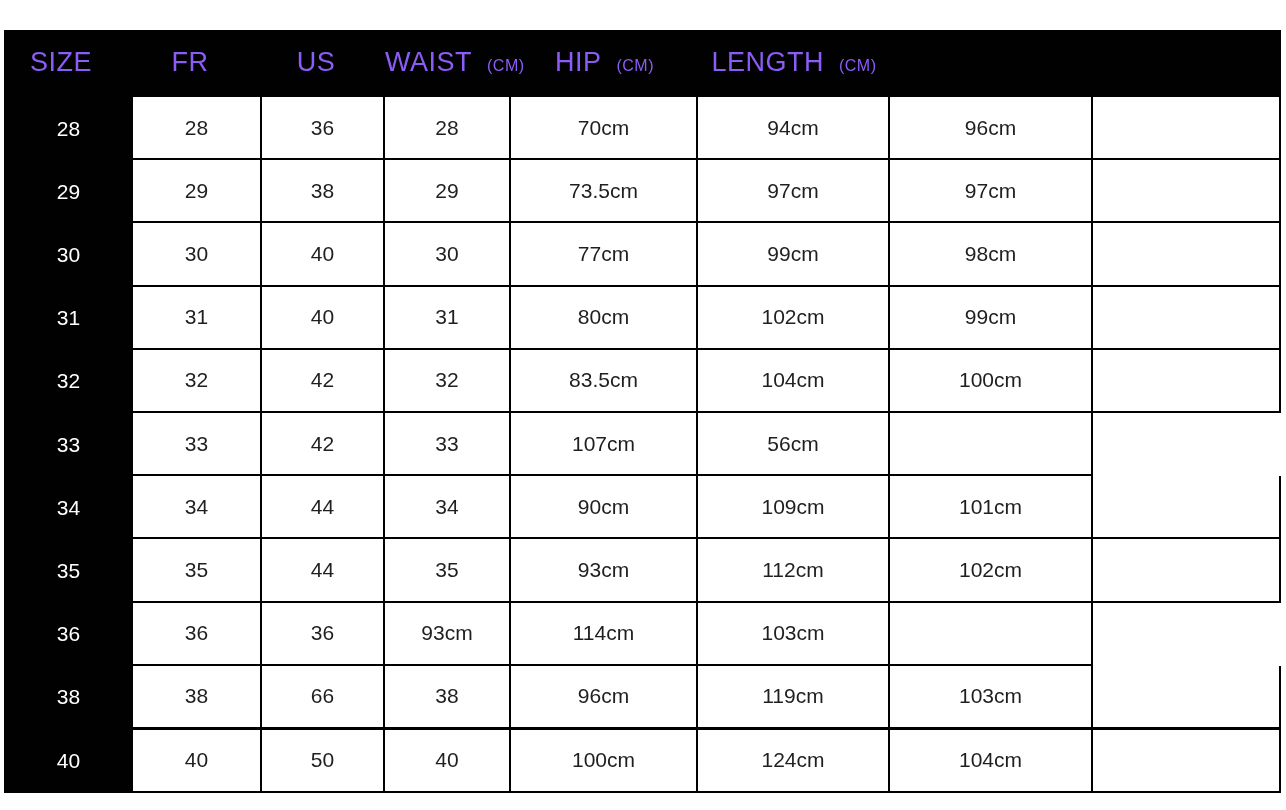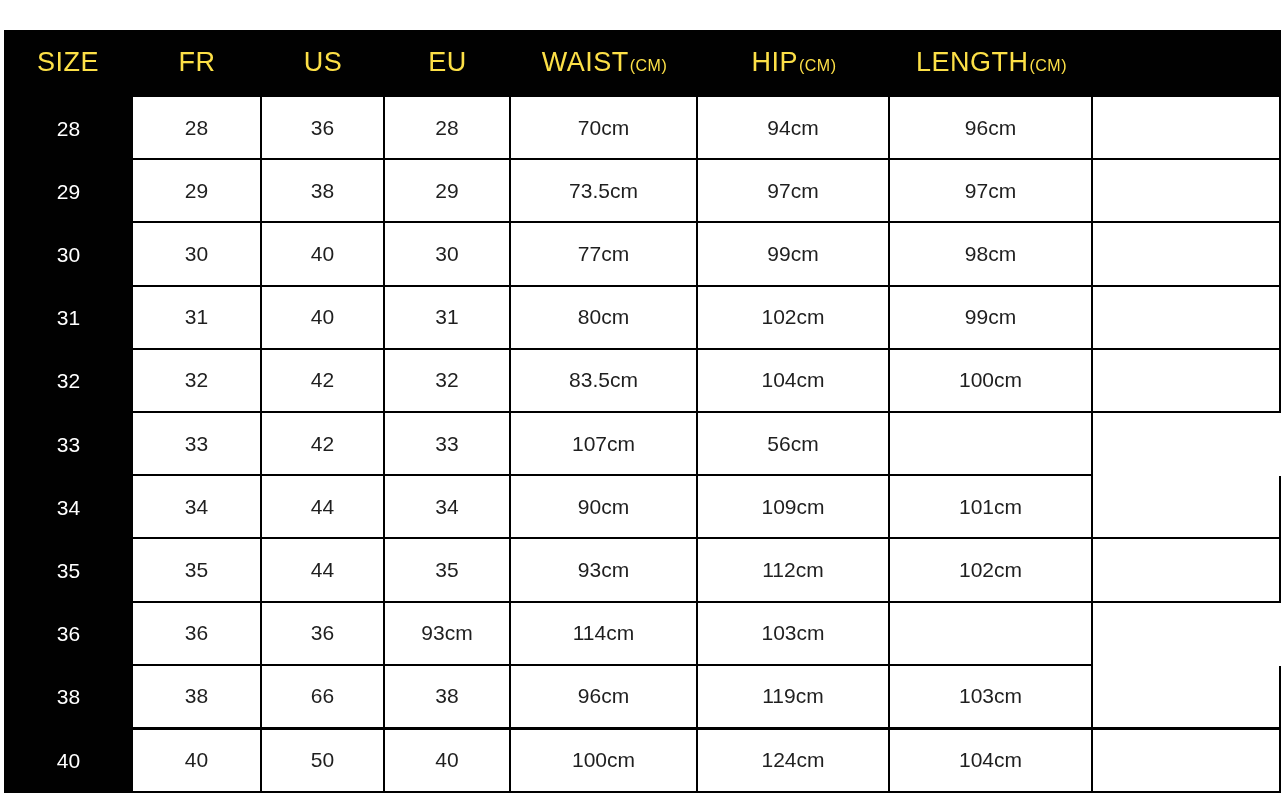--- a/index.html
+++ b/index.html
@@ -24,31 +24,31 @@
   }
   .thead {
     height: 67px;
     background: #010101;
     display: grid;
     grid-template-columns: 129px 129px 123px 126px 187px 192px 203px 188px;
   }
   .hcell {
     text-align: center;
     line-height: 65px;
-    color: #fde047;
+    color: #8b5cf6;
     white-space: nowrap;
   }
   .hlabel {
     font-size: 27px;
     letter-spacing: 0.5px;
   }
   .hunit {
     font-size: 16px;
     letter-spacing: 0.5px;
-    margin-left: 1px;
+    margin-left: 15px;
   }
   .tbody {
     height: 696px;
     display: flex;
     flex-direction: column;
   }
   .trow {
     flex: 1 1 auto;
     display: grid;
     grid-template-columns: 129px 129px 123px 126px 187px 192px 203px 188px;
@@ -85,23 +85,20 @@
 
     <div class="thead">
       <div class="hcell">
         <span class="hlabel">SIZE</span><span class="hunit"></span>
       </div>
       <div class="hcell">
         <span class="hlabel">FR</span><span class="hunit"></span>
       </div>
       <div class="hcell">
         <span class="hlabel">US</span><span class="hunit"></span>
-      </div>
-      <div class="hcell">
-        <span class="hlabel">EU</span><span class="hunit"></span>
       </div>
       <div class="hcell">
         <span class="hlabel">WAIST</span><span class="hunit">(CM)</span>
       </div>
       <div class="hcell">
         <span class="hlabel">HIP</span><span class="hunit">(CM)</span>
       </div>
       <div class="hcell">
         <span class="hlabel">LENGTH</span><span class="hunit">(CM)</span>
       </div>

